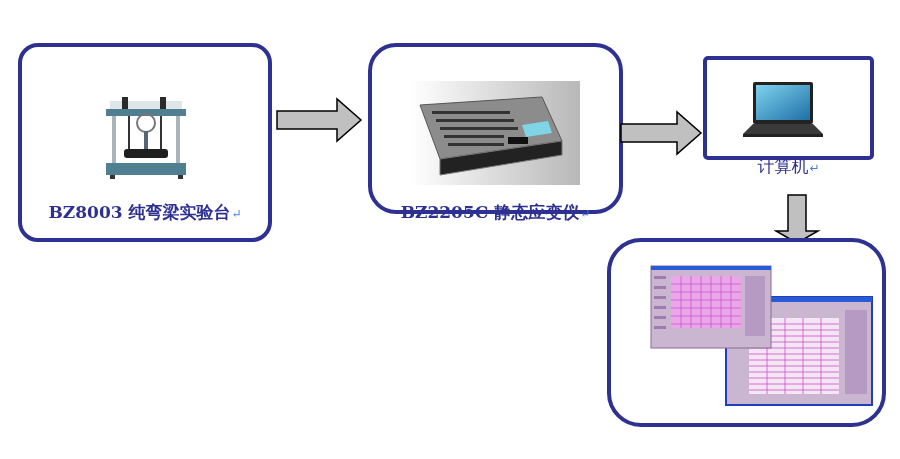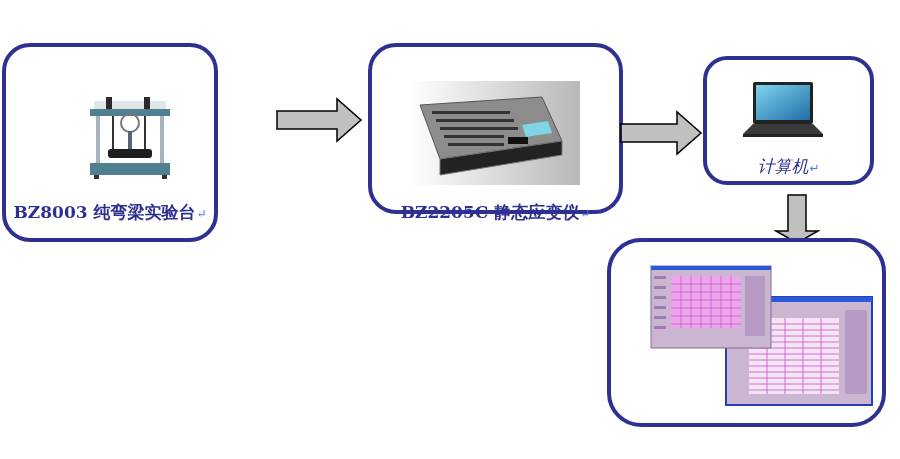--- a/index.html
+++ b/index.html
@@ -1,20 +1,20 @@
 <!DOCTYPE html>
 <html><head>
 <meta charset="utf-8">
 <style>
   html, body { margin:0; padding:0; background:#ffffff; }
   body { width:900px; height:459px; position:relative; overflow:hidden; font-family:"DejaVu Serif", serif; }
   .box { position:absolute; border:4px solid #2e3192; border-radius:28px; background:#fff; box-sizing:border-box; }
-  #box1 { left:2px; top:43px; width:216px; height:199px; }
+  #box1 { left:18px; top:43px; width:254px; height:199px;border-radius:20px; }
   #box2 { left:368px; top:43px; width:255px; height:171px; }
-  #box3 { left:703px; top:56px; width:171px; height:129px; border-radius:24px;font-style:italic; }
+  #box3 { left:703px; top:56px; width:171px; height:104px; border-radius:5px; }
   #box4 { left:607px; top:238px; width:279px; height:189px; border-radius:34px; }
   .label { position:absolute; left:0; right:0; text-align:center; color:#2e3192; font-weight:bold; font-size:17px; white-space:nowrap; }
   .ret { color:#4a7bd6; font-weight:normal; font-size:12px; margin-left:1px; }
   .arrow { position:absolute; }
 </style>
 </head>
 <body>
 
 <div class="box" id="box1">
   <svg style="position:absolute;left:78px;top:46px" width="90" height="90" viewBox="0 0 90 90">

